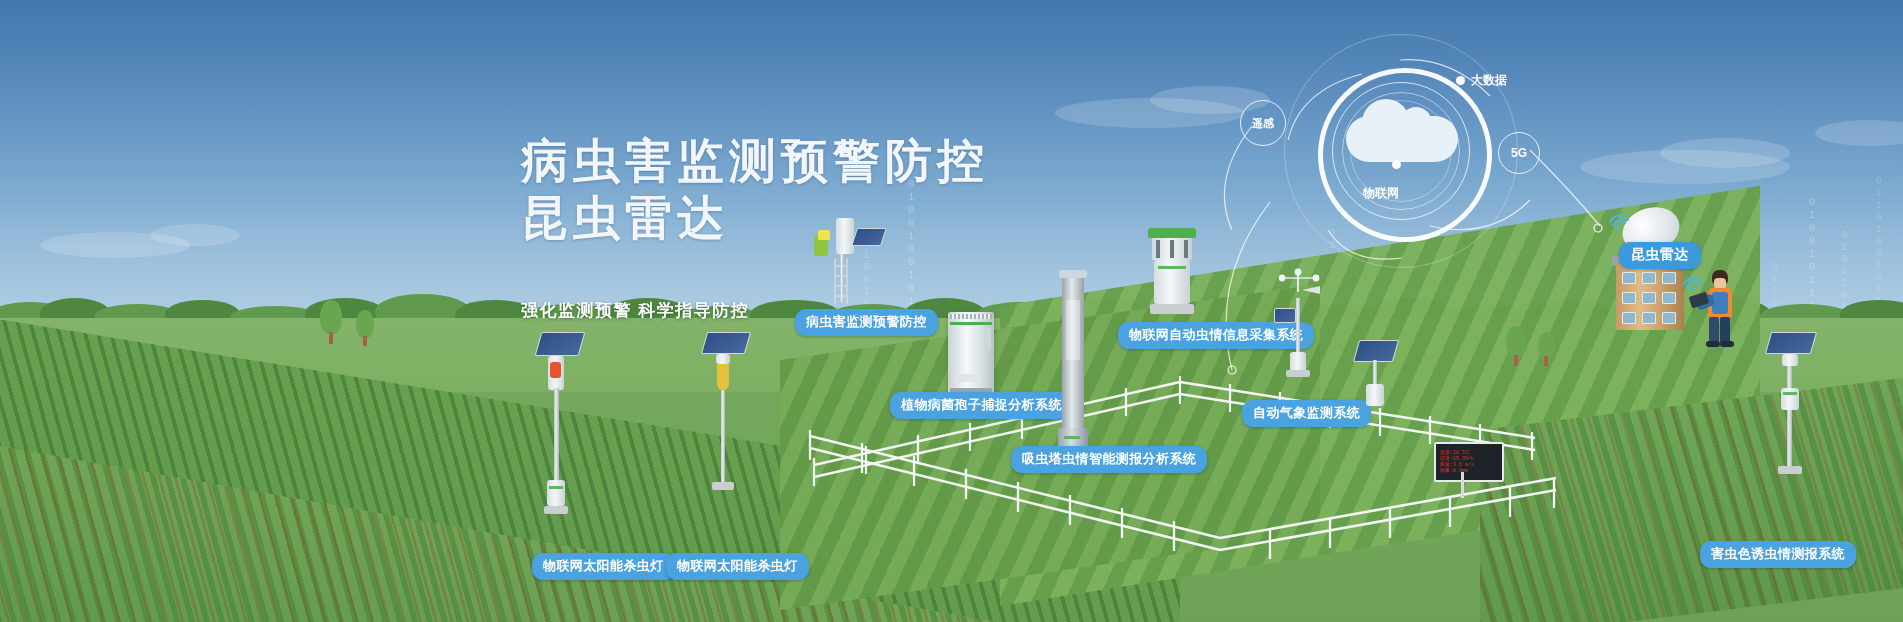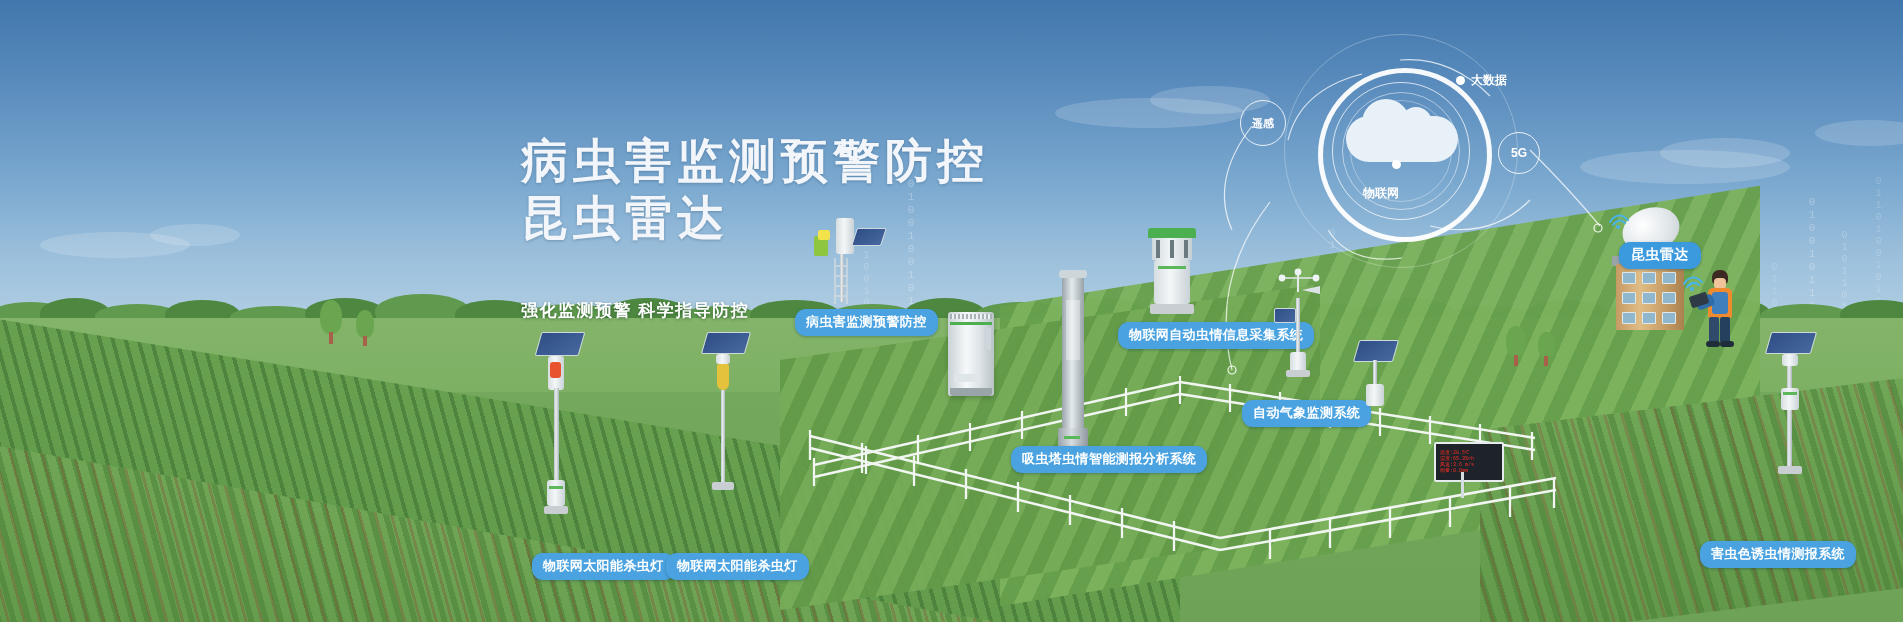--- a/index.html
+++ b/index.html
@@ -425,20 +425,21 @@
   </div>
   <div class="badge" style="left:795px;top:309px;">病虫害监测预警防控</div>
 
   <div class="cabinet" style="left:948px;top:312px;width:46px;height:84px;">
     <div style="position:absolute;left:2px;top:2px;width:42px;height:5px;background:repeating-linear-gradient(90deg,#a8b3b8 0 2px,#eef2f4 2px 4px);"></div>
     <div style="position:absolute;left:2px;top:10px;width:42px;height:3px;background:#4caf50;"></div>
     <div style="position:absolute;left:36px;top:16px;width:7px;height:22px;background:#cdd6da;border-radius:1px;"></div>
     <div style="position:absolute;left:6px;top:62px;width:26px;height:8px;background:#dfe6e9;border-radius:1px;"></div>
     <div style="position:absolute;left:2px;top:76px;width:42px;height:8px;background:#9aa5aa;border-radius:0 0 3px 3px;"></div>
   </div>
+  <div class="badge" style="left:890px;top:392px;">植物病菌孢子捕捉分析系统</div>
 
   <div class="eq" style="left:1140px;top:228px;width:70px;height:95px;">
     <div style="position:absolute;left:8px;top:0px;width:48px;height:10px;background:#4caf50;border-radius:3px 3px 0 0;"></div>
     <div style="position:absolute;left:12px;top:10px;width:40px;height:22px;background:linear-gradient(90deg,#cfd8dc,#f1f5f6 45%,#c6d0d4);"></div>
     <div style="position:absolute;left:16px;top:12px;width:4px;height:18px;background:#6b7a80;"></div>
     <div style="position:absolute;left:30px;top:12px;width:4px;height:18px;background:#6b7a80;"></div>
     <div style="position:absolute;left:44px;top:12px;width:4px;height:18px;background:#6b7a80;"></div>
     <div class="box-w" style="left:14px;top:32px;width:36px;height:44px;"></div>
     <div class="grn" style="left:18px;top:38px;width:28px;height:3px;"></div>
     <div class="base" style="left:10px;top:76px;width:44px;height:10px;"></div>

